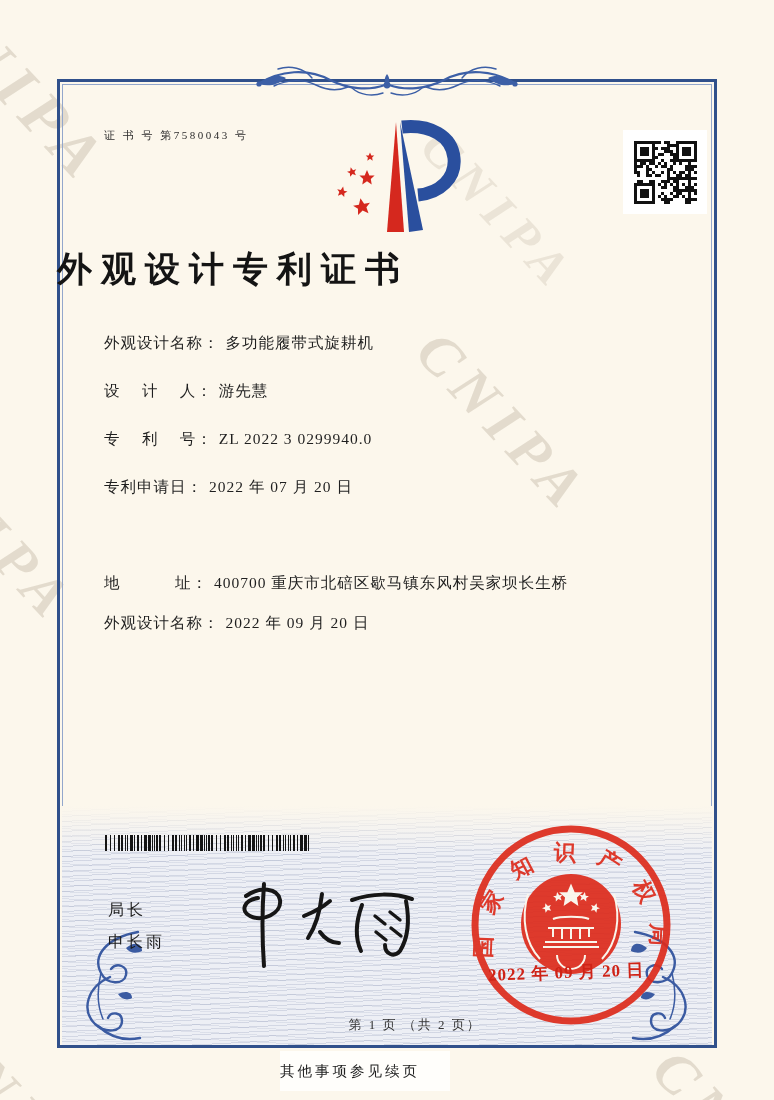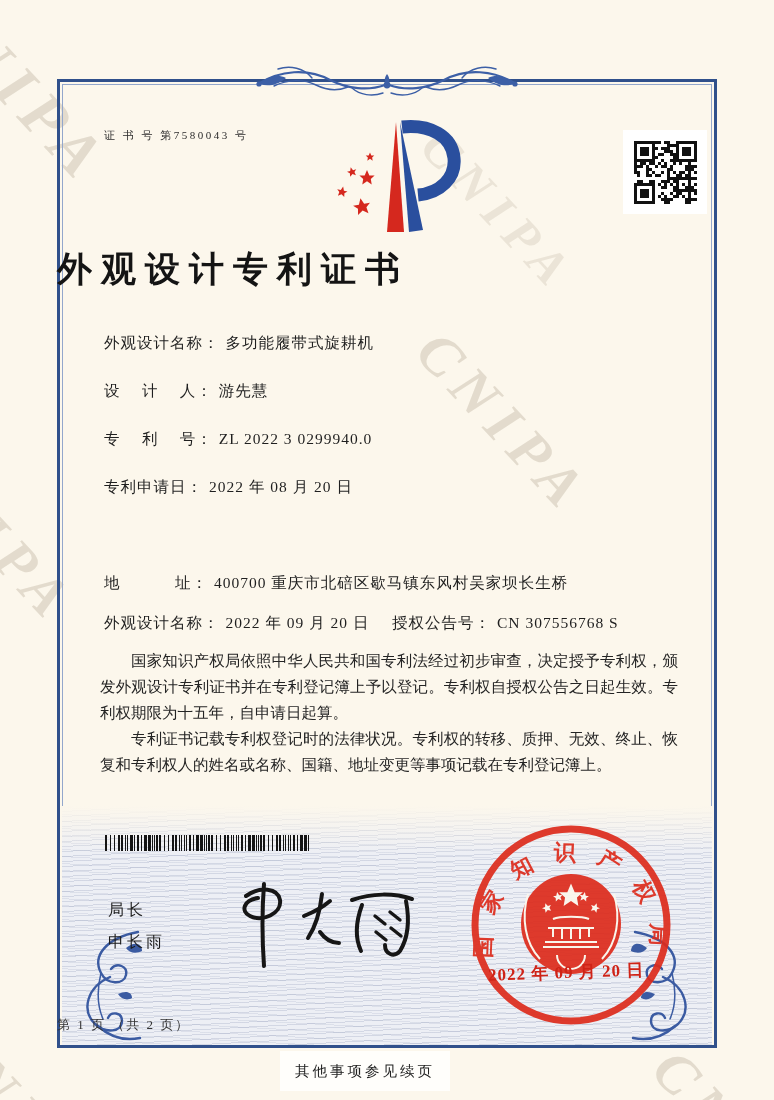--- a/index.html
+++ b/index.html
@@ -48,24 +48,24 @@
   .notice p{margin:0;text-indent:2em;}
   .barcode{position:absolute;left:105px;top:835px;width:206px;height:16px;}
   .sig-title{position:absolute;left:108px;top:900px;font-size:16px;letter-spacing:3px;color:#1c1c1c;
     font-family:"Liberation Sans","DejaVu Sans",sans-serif;}
   .sig-name{position:absolute;left:108px;top:932px;font-size:16px;letter-spacing:3px;color:#1c1c1c;
     font-family:Liberation Mono, monospace;}
   .sig-script{position:absolute;left:226px;top:872px;}
   .seal{position:absolute;left:468px;top:822px;}
   .seal-date{position:absolute;left:488px;top:961px;font-size:17px;letter-spacing:1px;
     color:#cf2317;transform:rotate(-2deg);white-space:nowrap;font-weight:bold;}
-  .page-info{position:absolute;left:57px;width:660px;top:1016px;
+  .page-info{position:absolute;left:57px;width:716px;top:1016px;text-align:center;
     font-size:13px;letter-spacing:2px;color:#333;}
   .cont-note{position:absolute;left:280px;top:1051px;width:170px;height:40px;background:#fffefb;
-    text-align:center;line-height:40px;font-size:14.5px;letter-spacing:3px;color:#222;}
+    line-height:40px;font-size:14.5px;letter-spacing:3px;color:#222;}
   .flourish{position:absolute;pointer-events:none;}
   .fl-left{left:58px;top:928px;}
   .fl-right{left:630px;top:928px;transform:scaleX(-1);}
   .ornament{position:absolute;left:252px;top:58px;pointer-events:none;}
 </style>
 </head>
 <body>
 
 <div class="page">
 
@@ -299,36 +299,29 @@
   <div class="row r1">
     <span class="lbl">外观设计名称：</span><span>多功能履带式旋耕机</span>
   </div>
   <div class="row r2">
     <span class="lbl">设　 计　 人：</span><span>游先慧</span>
   </div>
   <div class="row r3">
     <span class="lbl">专　 利　 号：</span><span>ZL 2022 3 0299940.0</span>
   </div>
   <div class="row r4">
-    <span class="lbl">专利申请日：</span><span>2022 年 08 月 20 日</span>
+    <span class="lbl">专利申请日：</span><span>2022 年 07 月 20 日</span>
   </div>
   <div class="row r6">
     <span class="lbl">地　　　 址：</span><span>400700  重庆市北碚区歇马镇东风村吴家坝长生桥</span>
   </div>
   <div class="row g1">
     <span class="lbl">外观设计名称：</span><span>2022 年 09 月 20 日</span>
   </div>
-  <div class="row g2">
-    <span class="lbl">授权公告号：</span><span>CN 307556768 S</span>
-  </div>
-
-  <div class="notice">
-    <p>国家知识产权局依照中华人民共和国专利法经过初步审查，决定授予专利权，颁发外观设计专利证书并在专利登记簿上予以登记。专利权自授权公告之日起生效。专利权期限为十五年，自申请日起算。</p>
-    <p>专利证书记载专利权登记时的法律状况。专利权的转移、质押、无效、终止、恢复和专利权人的姓名或名称、国籍、地址变更等事项记载在专利登记簿上。</p>
-  </div>
+
 
   <div class="barcode">
     <svg id="barcode-svg" width="206" height="16" viewBox="0 0 206 16" fill="#141414">
         <rect x="0" y="0" width="2" height="16"></rect>
         <rect x="5" y="0" width="1" height="16"></rect>
         <rect x="9" y="0" width="1" height="16"></rect>
         <rect x="13" y="0" width="2" height="16"></rect>
         <rect x="16" y="0" width="2" height="16"></rect>
         <rect x="20" y="0" width="1" height="16"></rect>
         <rect x="22" y="0" width="1" height="16"></rect>

